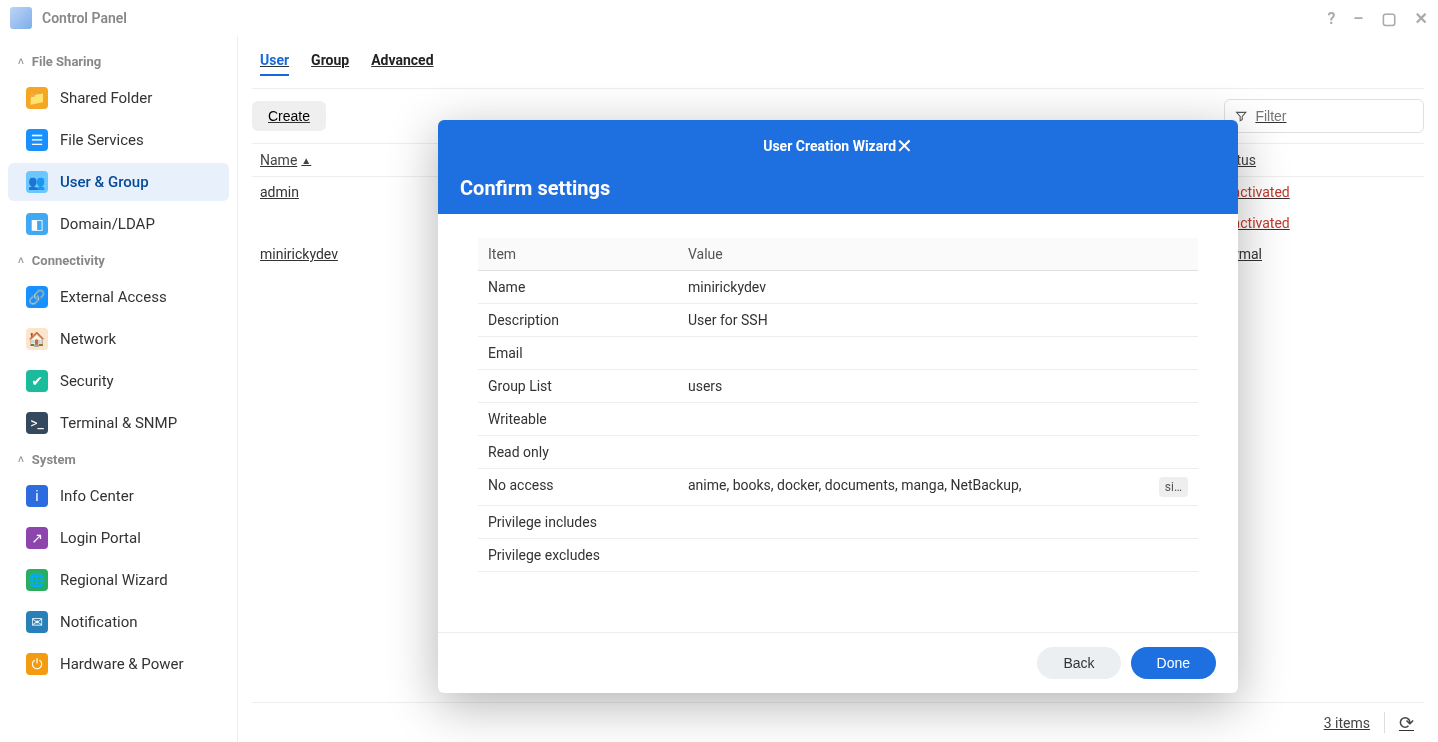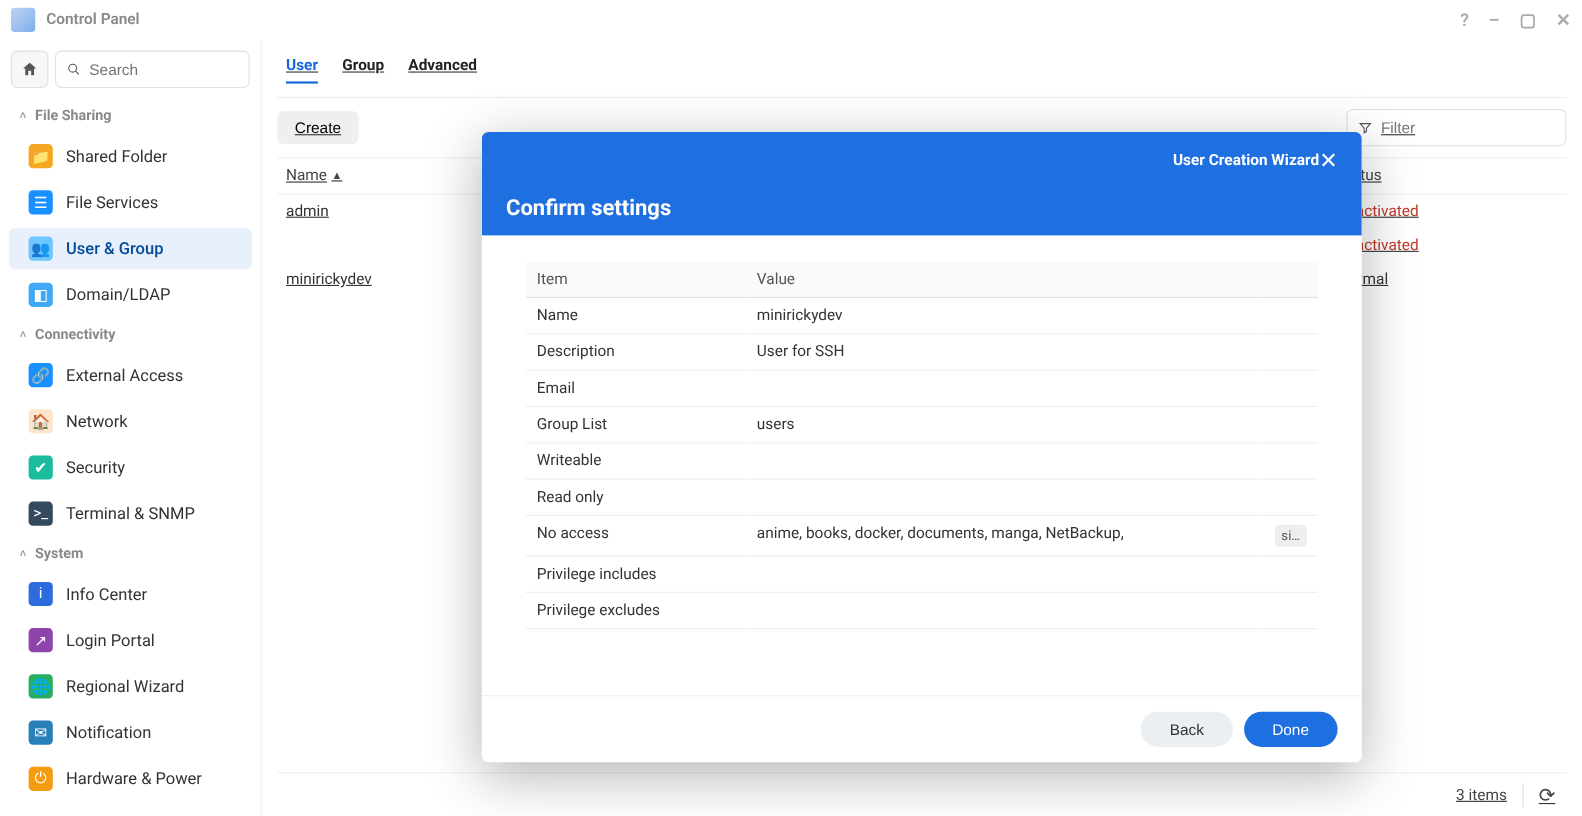--- a/index.html
+++ b/index.html
@@ -133,21 +133,21 @@
   }
   .modal {
     margin-top:84px; width:800px; background:#fff; border-radius:6px;
     box-shadow:0 12px 50px rgba(0,0,0,.3);
     pointer-events:auto; overflow:hidden;
     display:flex; flex-direction:column; height:573px;
   }
   .modal-header {
     background:#1e6fe0; color:#fff; padding:14px 22px;
   }
-  .modal-header .title-row { display:flex; align-items:center; justify-content:flex-end; margin-bottom:18px;}
+  .modal-header .title-row { display:flex; align-items:center; justify-content:center; margin-bottom:18px;}
   .modal-header .wiz-title { font-weight:700; font-size:14px; }
   .modal-header .close { font-size:20px; cursor:pointer; font-weight:300;}
   .modal-header h2 { font-size:20px; font-weight:700; }
 
   .modal-body { flex:1; padding:24px 40px 10px 40px; overflow:auto; }
   .settings-table { width:100%; border-collapse:collapse; }
   .settings-table th {
     text-align:left; font-weight:400; color:#555; padding:8px 10px;
     border-bottom:1px solid #e0e0e0; background:#fafafa;
   }
@@ -184,34 +184,20 @@
     <span>?</span>
     <span>–</span>
     <span>▢</span>
     <span>✕</span>
   </div>
 </div>
 
 <div class="app-body">
 
   <div class="sidebar">
-    <div class="top-row">
-      <div class="home-btn">
-        <svg width="16" height="16" viewBox="0 0 24 24" fill="#555">
-            <path d="M12 3l9 8h-3v9h-4v-6H10v6H6v-9H3z"></path>
-          </svg>
-      </div>
-      <div class="search-wrap">
-        <svg width="14" height="14" viewBox="0 0 24 24" fill="none" stroke="#555" stroke-width="2">
-            <circle cx="10" cy="10" r="7"></circle>
-            <line x1="21" y1="21" x2="15" y2="15"></line>
-          </svg>
-        <input type="text" placeholder="Search" style="">
-      </div>
-    </div>
 
     <div class="section-head">
       <span class="chev">˄</span>
       <span>File Sharing</span>
     </div>
     <div class="nav-item">
       <span class="nav-icon" style="background:#f5a623">📁</span>
       <span>Shared Folder</span>
     </div>
     <div class="nav-item">

